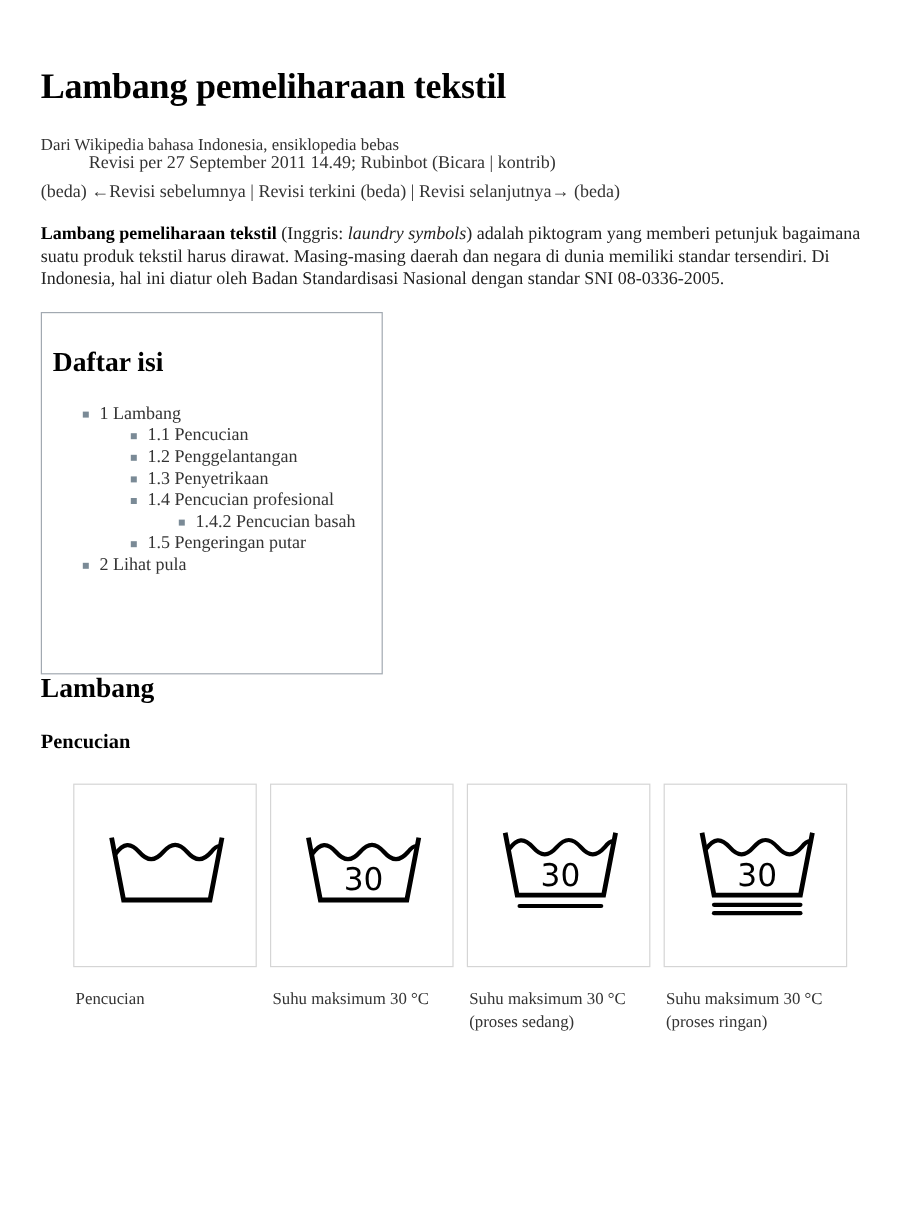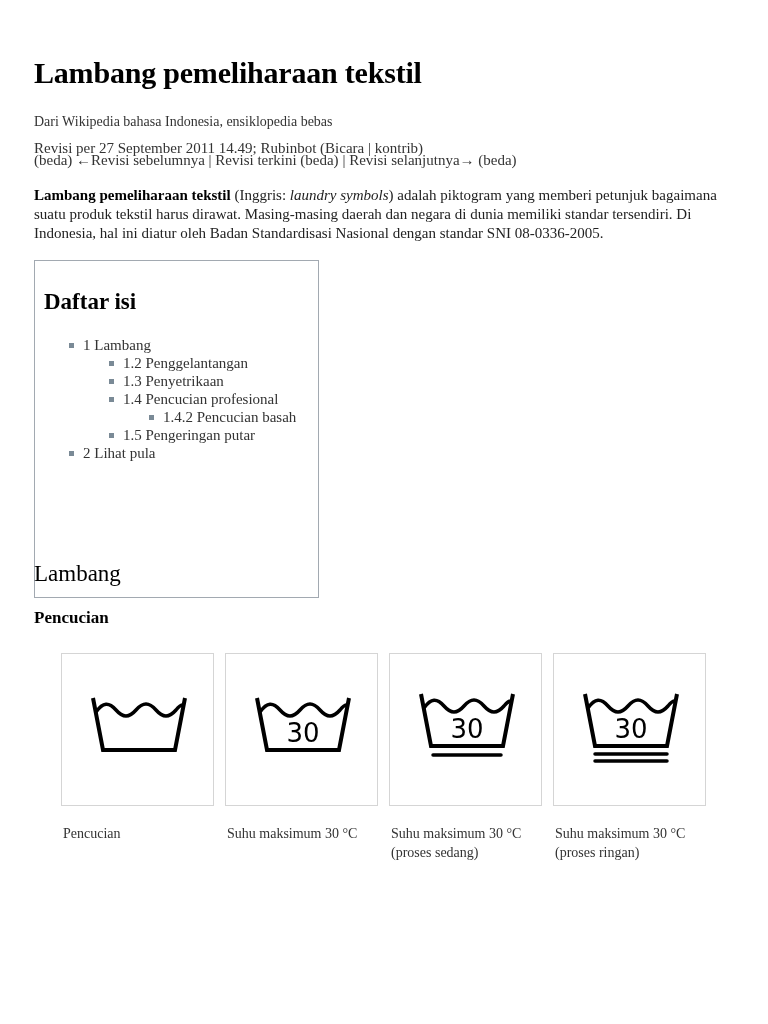--- a/index.html
+++ b/index.html
@@ -8,51 +8,51 @@
 
     .page-title {
       position: absolute; left: 34px; top: 56px;
       font-size: 30px; font-weight: bold; color: #000;
       letter-spacing: -0.2px; white-space: nowrap;
     }
     .sitesub, .revinfo, .revnav {
       position: absolute; left: 34px; font-size: 14px; color: #333; white-space: nowrap;
     }
     .sitesub { top: 114px; }
-    .revinfo { top: 140px; font-size: 15px; }
+    .revinfo { top: 128px; font-size: 15px; margin-left: 40px; }
     .revnav { top: 152px; font-size: 15px; }
 
     .intro {
       position: absolute; left: 34px; top: 186px; width: 700px;
       font-size: 15px; line-height: 19px; color: #222;
     }
     .intro b { color: #000; }
 
     .toc {
-      position: absolute; left: 34px; top: 260px; width: 285px; height: 338px;
+      position: absolute; left: 34px; top: 260px; width: 285px; height: 302px;
       border: 1px solid #a2a9b1; background: #fff;
     }
     .toc-title {
       position: absolute; left: 9px; top: 28px;
       font-size: 23px; font-weight: bold; color: #000;
     }
     .toc-list { position: absolute; left: 0; top: 75px; list-style: none; }
     .toc-item {
       position: relative; font-size: 15px; line-height: 18px; color: #333; white-space: nowrap;
     }
     .toc-item::before {
       content: ""; position: absolute; width: 5px; height: 5px; background: #7a8a96;
       top: 7px; margin-left: -14px;
     }
     .lvl1 { padding-left: 48px; }
     .lvl2 { padding-left: 88px; }
     .lvl3 { padding-left: 128px; }
 
     .h2 {
-      position: absolute; left: 34px; top: 561px; font-size: 23px; font-weight: normal; color: #000;
+      position: absolute; left: 34px; top: 561px; font-size: 23px; font-weight: bold; color: #000;
     }
     .h3 {
       position: absolute; left: 34px; top: 608px; font-size: 17px; font-weight: bold; color: #000;
     }
 
     .gallery { position: absolute; left: 42px; top: 653px; }
     .gitem { position: absolute; width: 153px; padding-left: 19px; }
     .gbox {
       width: 153px; height: 153px; border: 1px solid #d5d5d5; background: #fff;
       display: flex; align-items: center; justify-content: center;
@@ -71,20 +71,21 @@
 <div class="revinfo"><span>Revisi per 27 September 2011 14.49; </span><span>Rubinbot</span><span> (</span><span>Bicara</span><span> | </span><span>kontrib</span><span>)</span></div>
 
 <div class="revnav"><span>(beda)</span><span> ←Revisi sebelumnya</span><span> | </span><span>Revisi terkini</span><span> (beda)</span><span> | </span><span>Revisi selanjutnya→</span><span> (beda)</span></div>
 
 <p class="intro"><b>Lambang pemeliharaan tekstil</b><span> (Inggris: </span><i>laundry symbols</i><span>) adalah piktogram yang memberi petunjuk bagaimana suatu produk tekstil harus dirawat. Masing-masing daerah dan negara di dunia memiliki standar tersendiri. Di Indonesia, hal ini diatur oleh Badan Standardisasi Nasional dengan standar SNI 08-0336-2005.</span></p>
 
 <div class="toc">
   <h2 class="toc-title">Daftar isi</h2>
   <ul class="toc-list">
     <li class="toc-item lvl1">1 Lambang</li>
+    <li class="toc-item lvl2">1.1 Pencucian</li>
     <li class="toc-item lvl2">1.2 Penggelantangan</li>
     <li class="toc-item lvl2">1.3 Penyetrikaan</li>
     <li class="toc-item lvl2">1.4 Pencucian profesional</li>
     <li class="toc-item lvl3">1.4.2 Pencucian basah</li>
     <li class="toc-item lvl2">1.5 Pengeringan putar</li>
     <li class="toc-item lvl1">2 Lihat pula</li>
   </ul>
 </div>
 
 <h2 class="h2">Lambang</h2>

